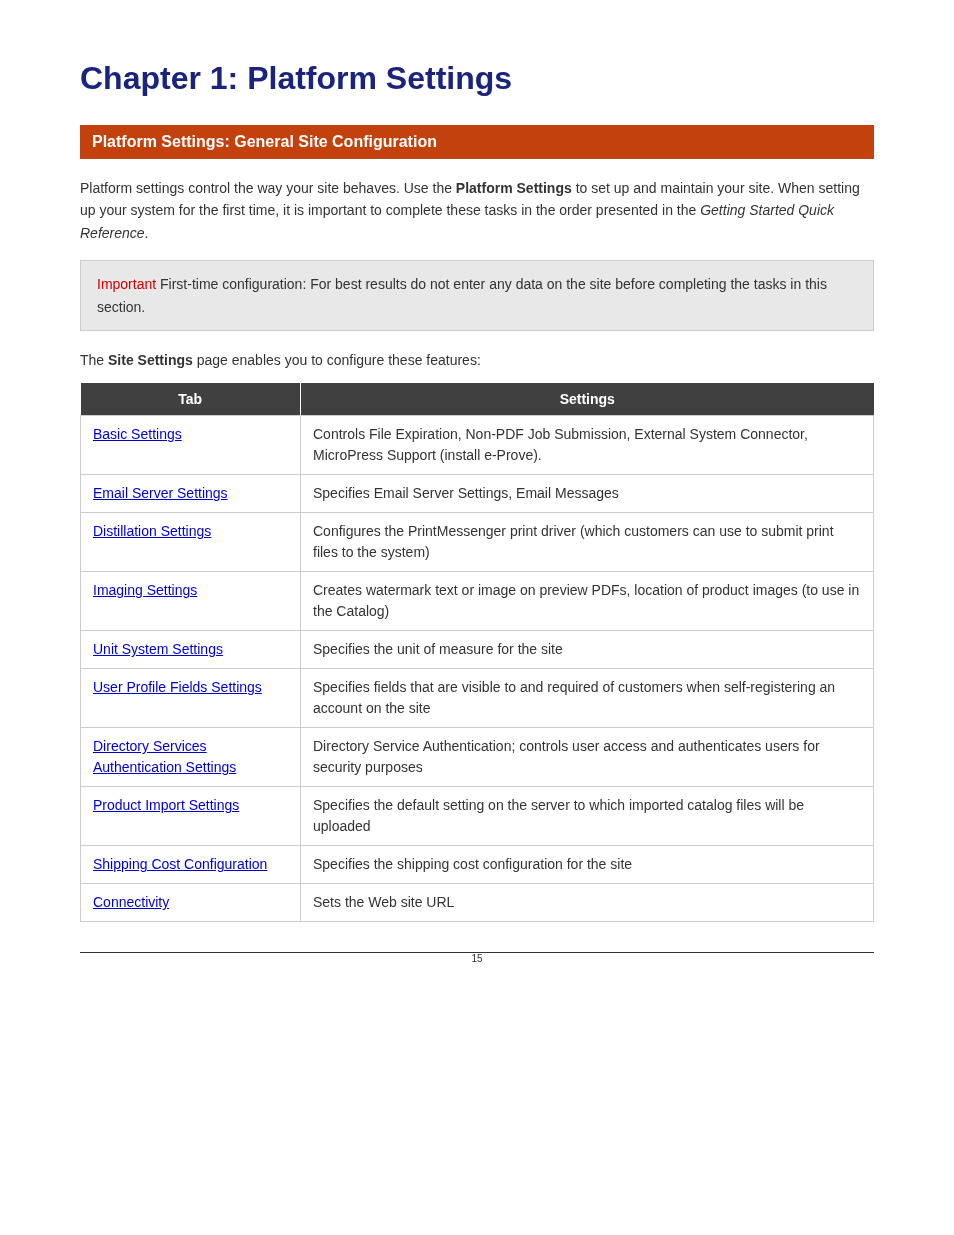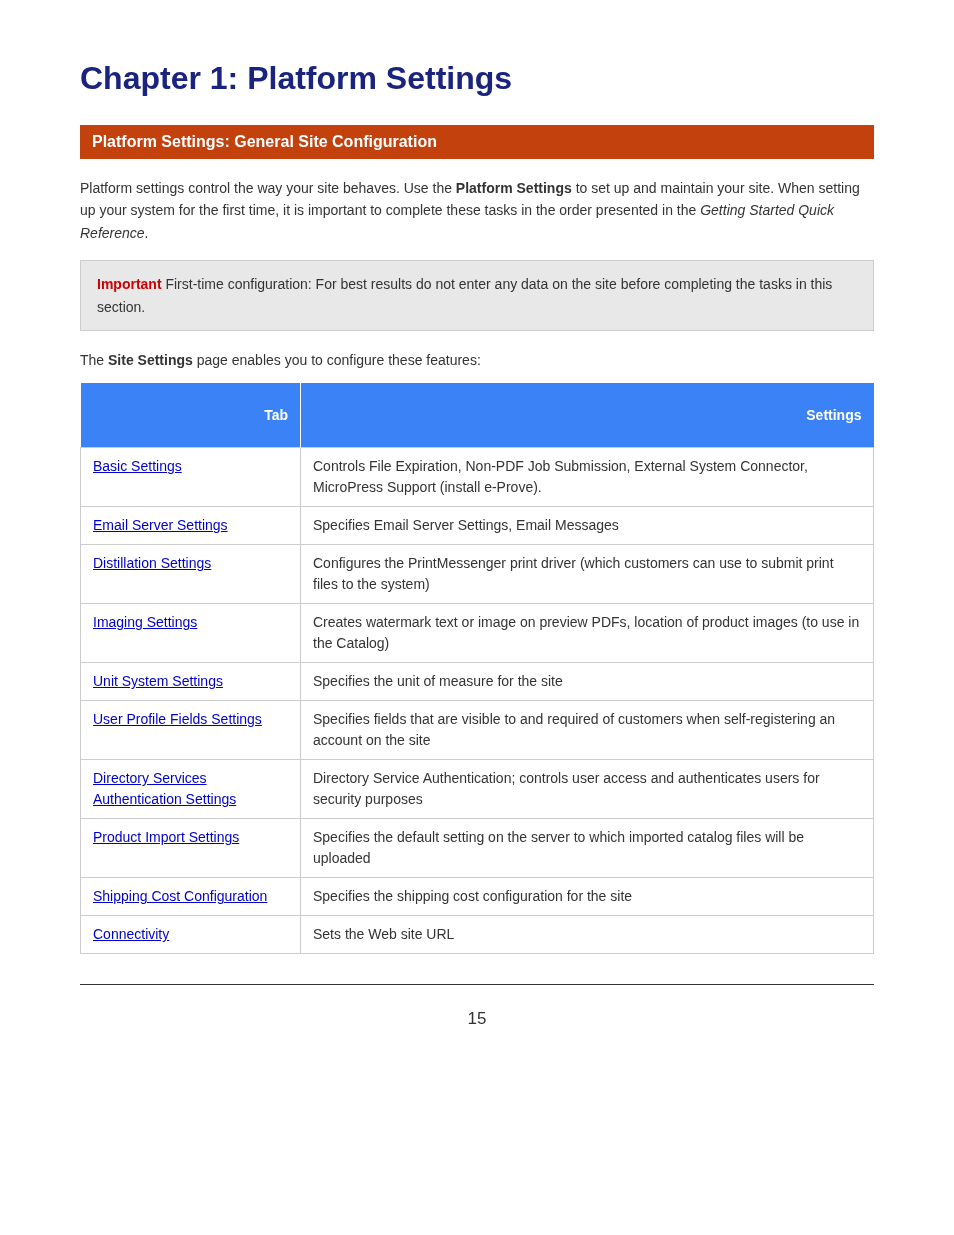--- a/index.html
+++ b/index.html
@@ -52,39 +52,39 @@
     .important-box {
       background-color: #e8e8e8;
       border: 1px solid #ccc;
       padding: 12px 16px;
       margin-bottom: 18px;
       line-height: 1.6;
     }
 
     .important-label {
       color: #cc0000;
-      font-weight: bold;
+      font-weight: normal;
     }
 
     .site-settings-text {
       margin-bottom: 12px;
       line-height: 1.6;
     }
 
     .settings-table {
       width: 100%;
       border-collapse: collapse;
       margin-bottom: 30px;
     }
 
     .settings-table th {
-      background-color: #3b82f6;
+      background-color: #404040;
       color: #fff;
-      padding: 24px 12px;
-      text-align: right;
+      padding: 8px 12px;
+      text-align: center;
       font-weight: bold;
       font-size: 14px;
     }
 
     .settings-table td {
       padding: 8px 12px;
       border: 1px solid #ccc;
       vertical-align: top;
       line-height: 1.5;
     }
@@ -98,24 +98,24 @@
       border-right: 1px solid #ccc;
     }
 
     .tab-link {
       color: #0000cc;
       cursor: pointer;
     }
 
     .page-footer {
       border-top: 1px solid #333;
-      padding-top: 24px;
+      padding-top: 0;
       text-align: center;
       margin-top: 8px;
-      font-size: 17px;
+      font-size: 10px;
     }
   </style>
 </head>
 <body>
 
 <h1 class="chapter-title">Chapter 1: Platform Settings</h1>
 
 <div class="section-header">Platform Settings: General Site Configuration</div>
 
 <p class="intro-text">

